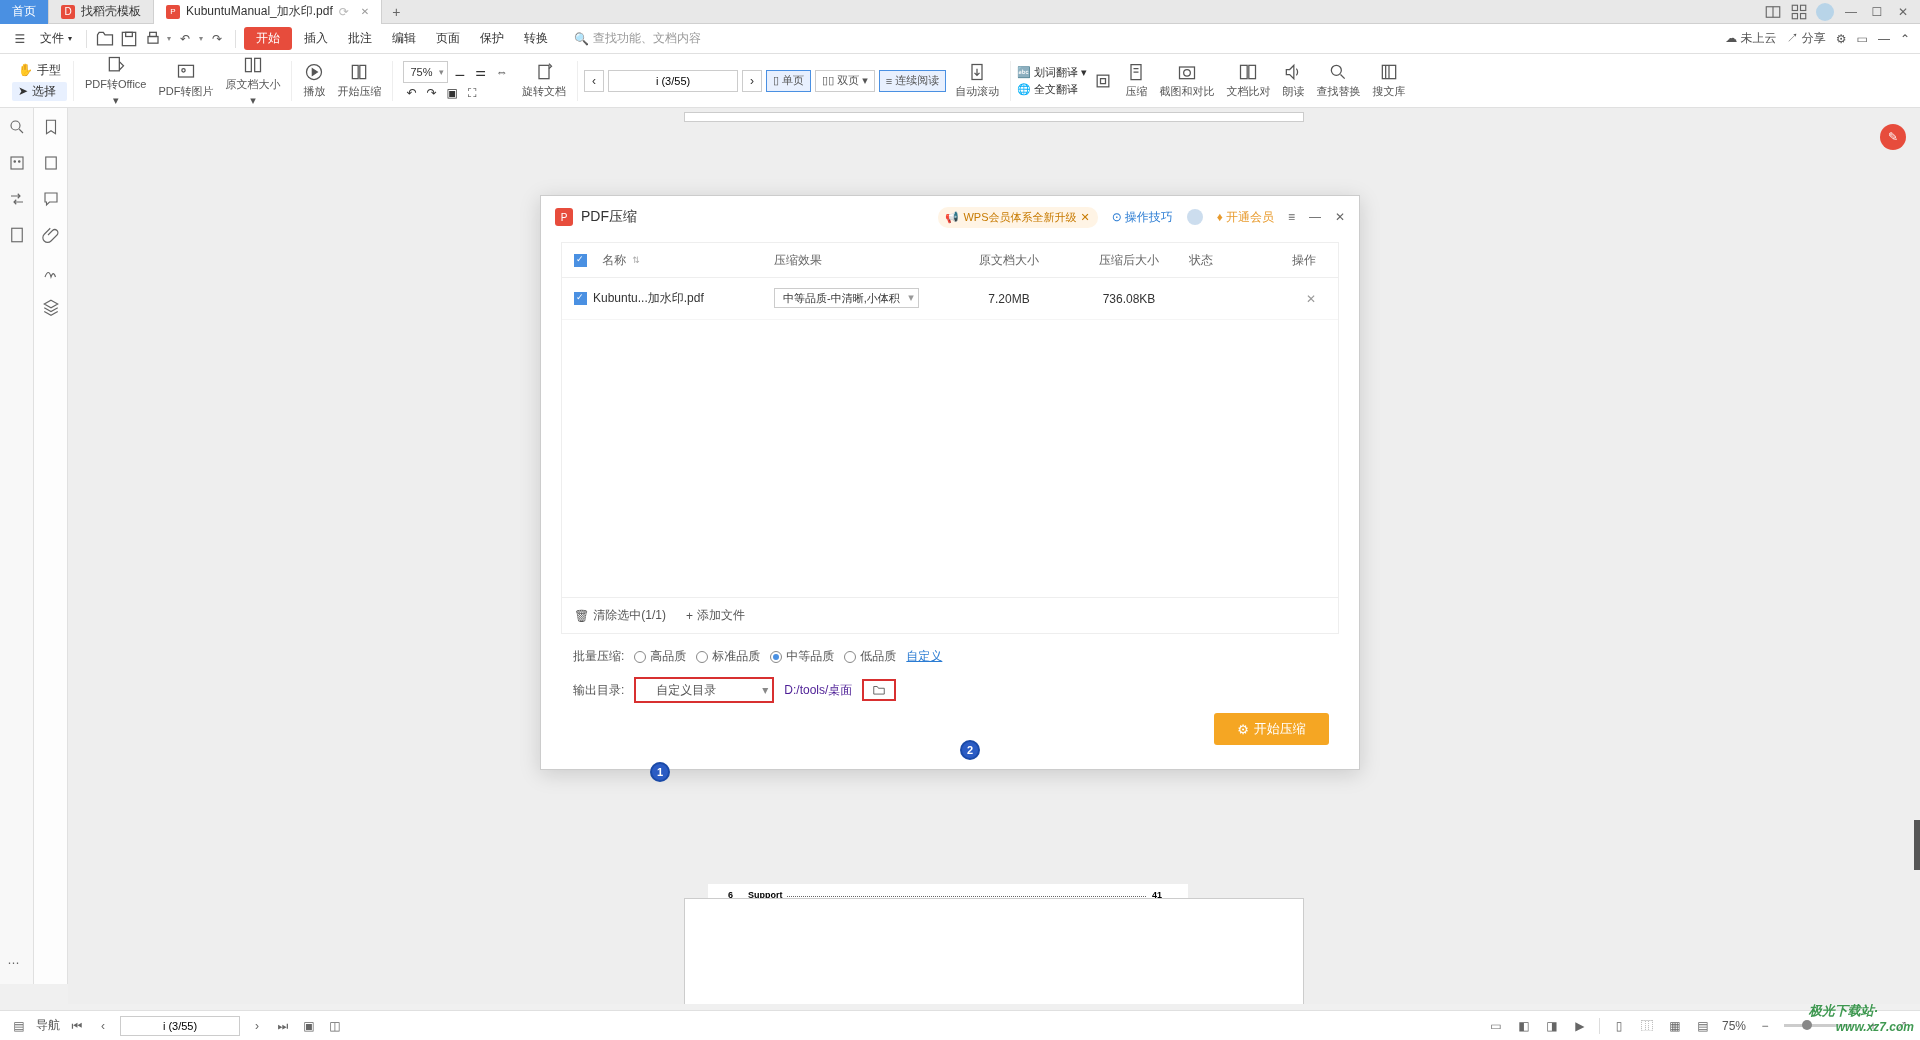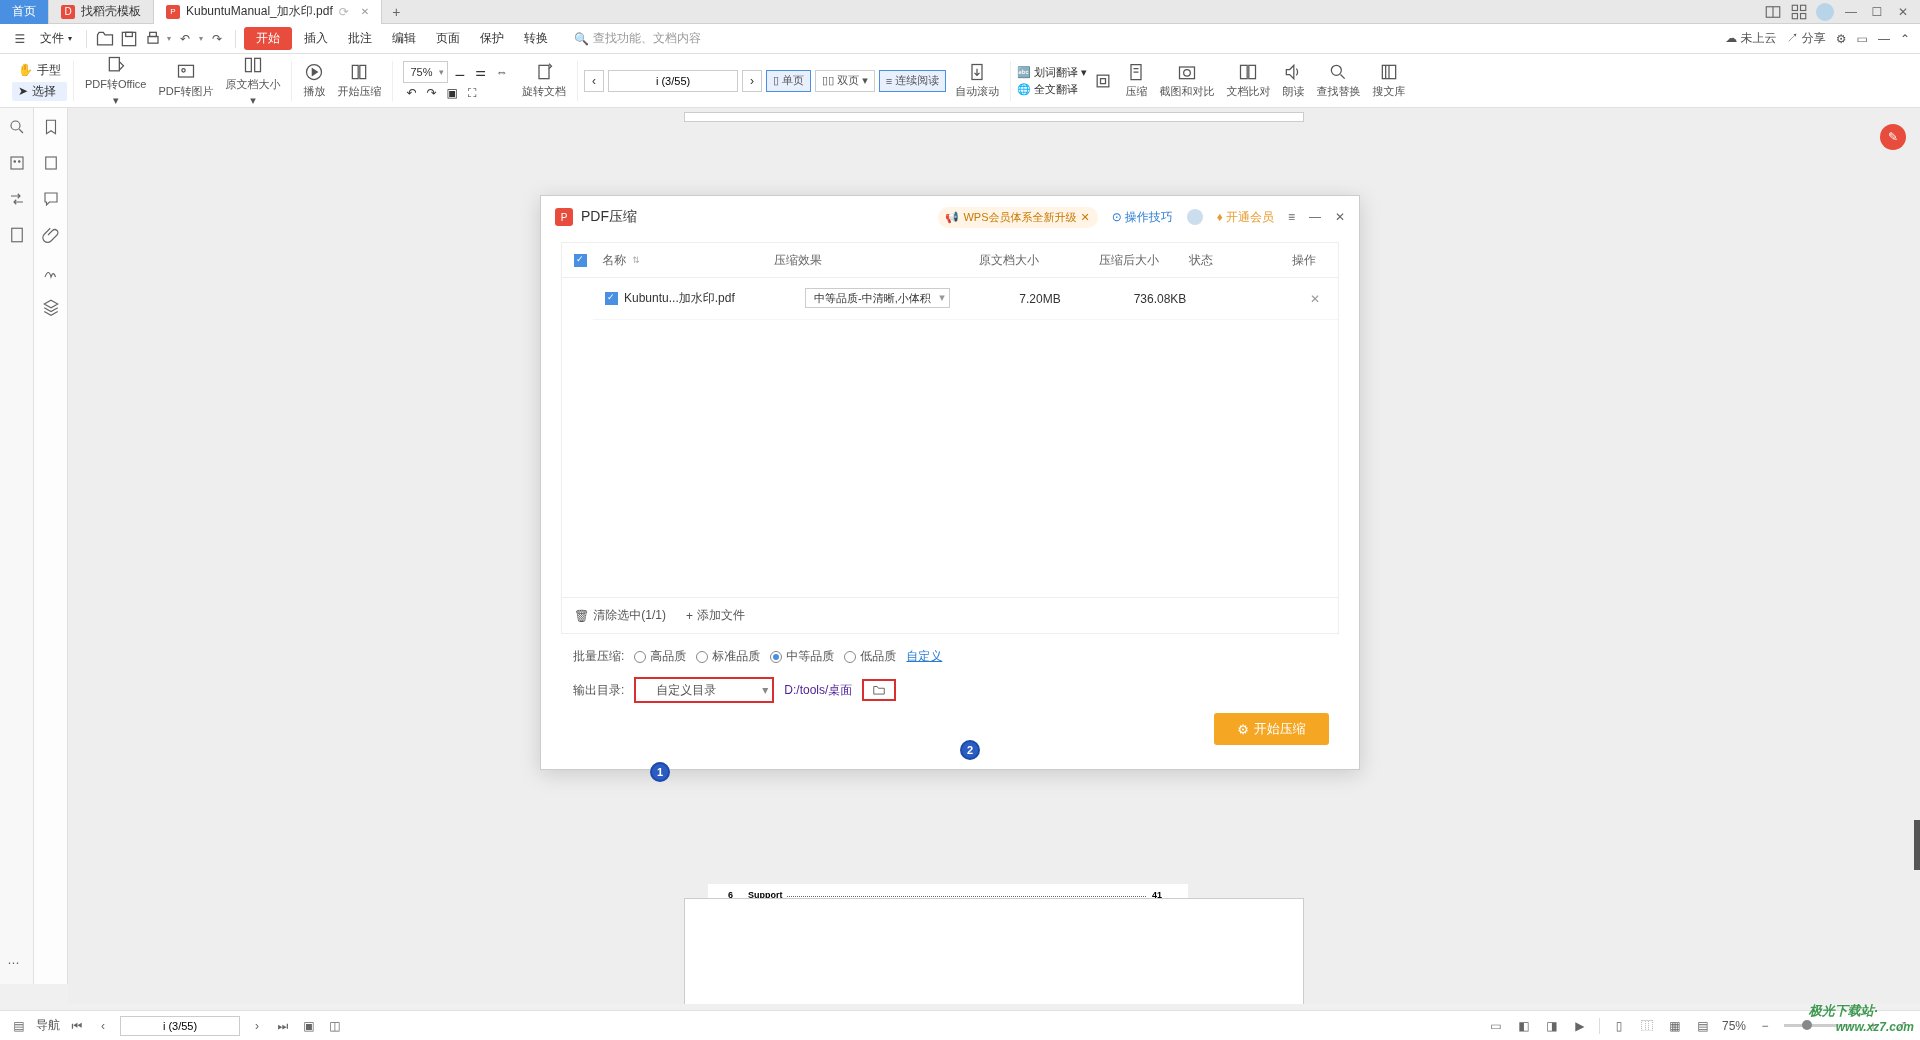--- a/index.html
+++ b/index.html
@@ -86,21 +86,21 @@
 .col-eff{flex:0 0 175px;}
 .col-orig{flex:0 0 120px;text-align:center;}
 .col-comp{flex:0 0 120px;text-align:center;}
 .col-stat{flex:0 0 90px;text-align:left;}
 .col-op{flex:1;text-align:right;padding-right:10px;}
 .effect-sel{border:1px solid #ccc;padding:3px 18px 3px 8px;font-size:11px;position:relative;}
 .effect-sel::after{content:"▾";position:absolute;right:4px;color:#999;}
 .chk{width:13px;height:13px;border:1px solid #4a90e2;background:#4a90e2;position:relative;}
 .chk::after{content:"✓";color:#fff;font-size:9px;position:absolute;top:-1px;left:1px;}
 
-.dlg-list-area{height:320px;border:1px solid #eee;border-top:none;padding-left:31px;}
+.dlg-list-area{height:320px;border:1px solid #eee;border-top:none;}
 
 .dlg-footer1{height:36px;display:flex;align-items:center;padding:0 12px;gap:20px;border:1px solid #eee;border-top:none;font-size:12px;color:#555;}
 .dlg-footer1 .act{display:flex;align-items:center;gap:4px;cursor:pointer;}
 
 .dlg-options{padding:14px 12px 0 12px;display:flex;flex-direction:column;gap:12px;font-size:12px;color:#555;}
 .opt-row{display:flex;align-items:center;gap:10px;}
 .radio{display:flex;align-items:center;gap:4px;cursor:pointer;}
 .radio .r{width:12px;height:12px;border:1px solid #888;border-radius:50%;display:inline-block;position:relative;}
 .radio.sel .r::after{content:"";position:absolute;inset:2px;background:#4a90e2;border-radius:50%;}
 .custom-link{color:#2b7cd3;text-decoration:underline;cursor:pointer;}

